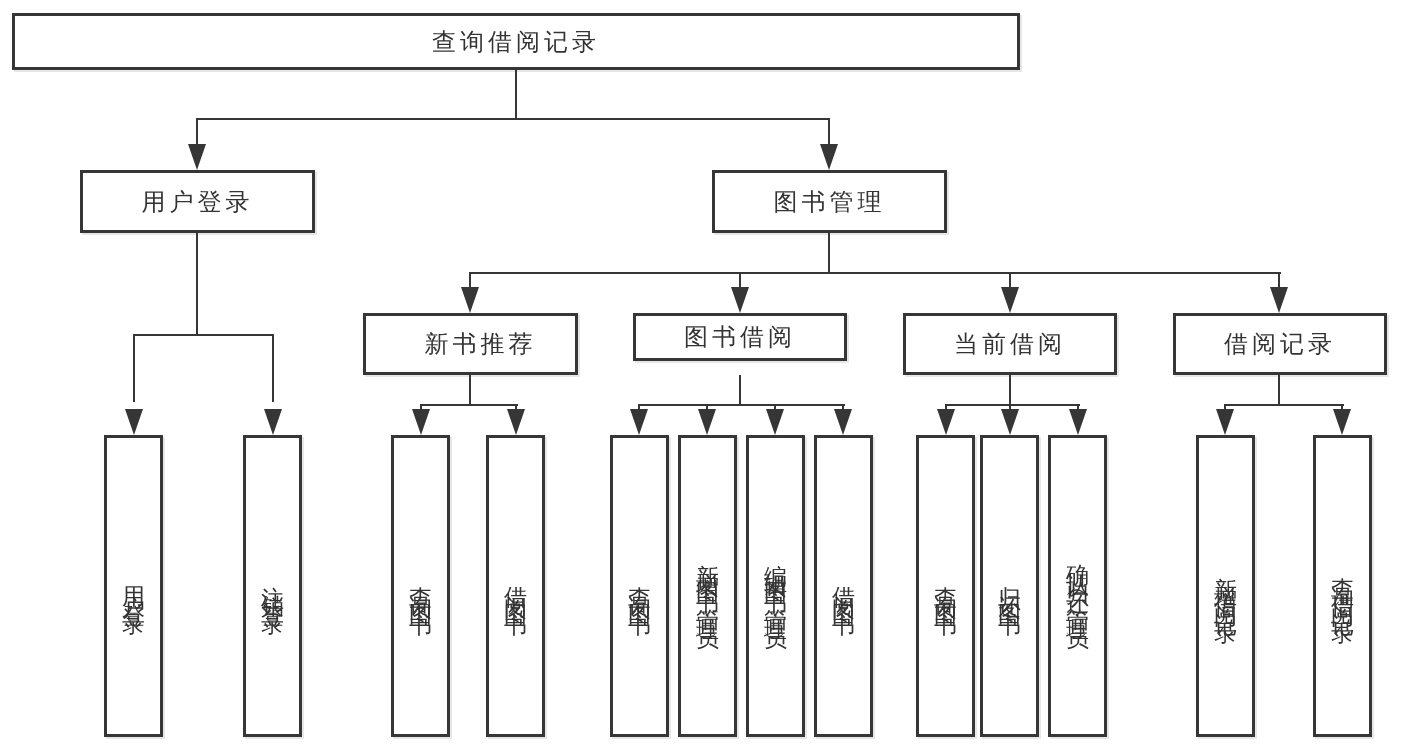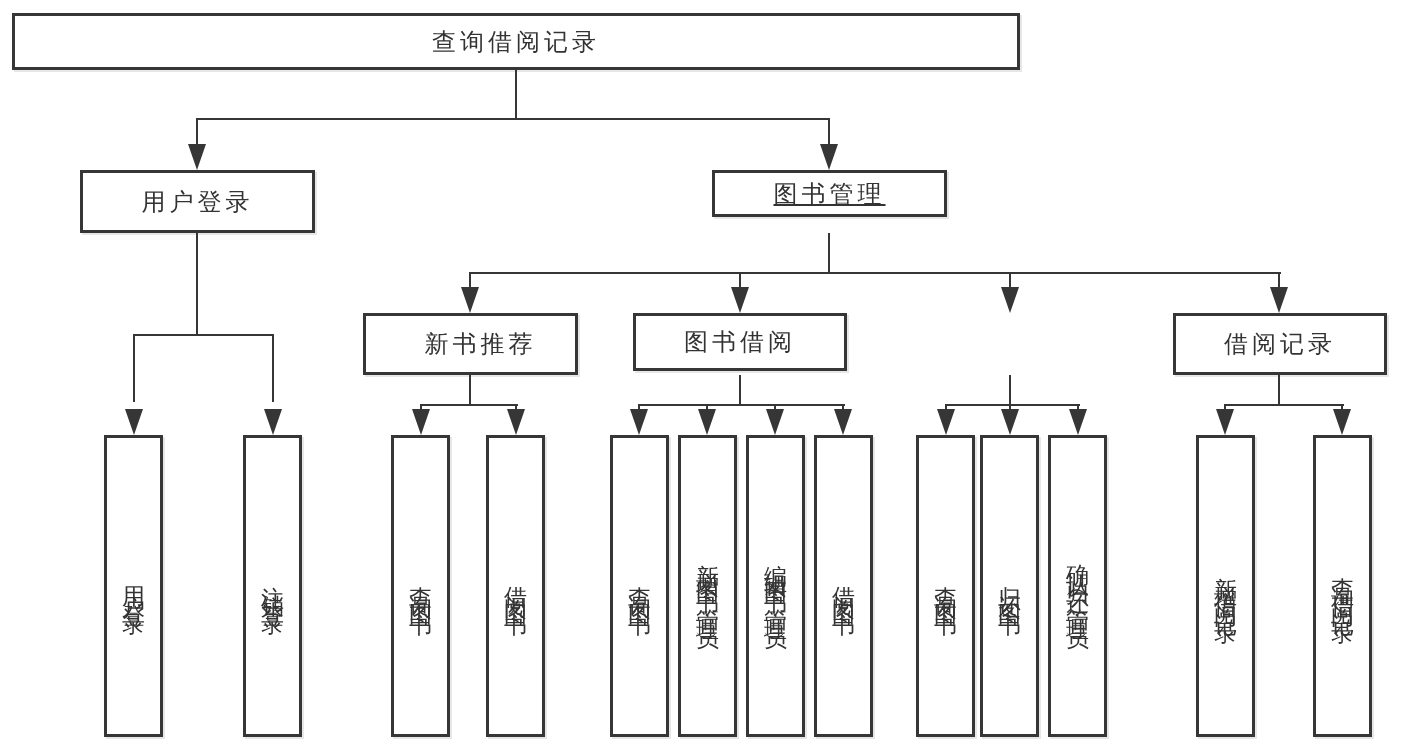--- a/index.html
+++ b/index.html
@@ -34,24 +34,25 @@
   }
 </style>
 </head>
 <body>
 
 <div id="canvas">
 
   <div class="box" style="left:12px;top:13px;width:1008px;height:57px;">查询借阅记录</div>
 
   <div class="box" style="left:80px;top:170px;width:235px;height:63px;">用户登录</div>
-  <div class="box" style="left:712px;top:170px;width:235px;height:47px;text-decoration:underline;">图书管理</div>
+  <div class="box" style="left:712px;top:170px;width:235px;height:63px;">图书管理</div>
 
   <div class="box" style="left:363px;top:313px;width:215px;height:62px;padding-left:20px;">新书推荐</div>
-  <div class="box" style="left:633px;top:313px;width:214px;height:58px;">图书借阅</div>
+  <div class="box" style="left:633px;top:313px;width:214px;height:48px;">图书借阅</div>
+  <div class="box" style="left:903px;top:313px;width:214px;height:62px;">当前借阅</div>
   <div class="box" style="left:1173px;top:313px;width:214px;height:62px;">借阅记录</div>
 
   <div class="box vbox" style="left:104px;top:435px;width:59px;height:302px;">用户登录</div>
   <div class="box vbox" style="left:243px;top:435px;width:59px;height:302px;">注销登录</div>
 
   <div class="box vbox" style="left:391px;top:435px;width:59px;height:302px;">查询图书</div>
   <div class="box vbox" style="left:486px;top:435px;width:59px;height:302px;">借阅图书</div>
 
   <div class="box vbox" style="left:610px;top:435px;width:59px;height:302px;">查询图书</div>
   <div class="box vbox" style="left:678px;top:435px;width:59px;height:302px;">新增图书（管理员）</div>

